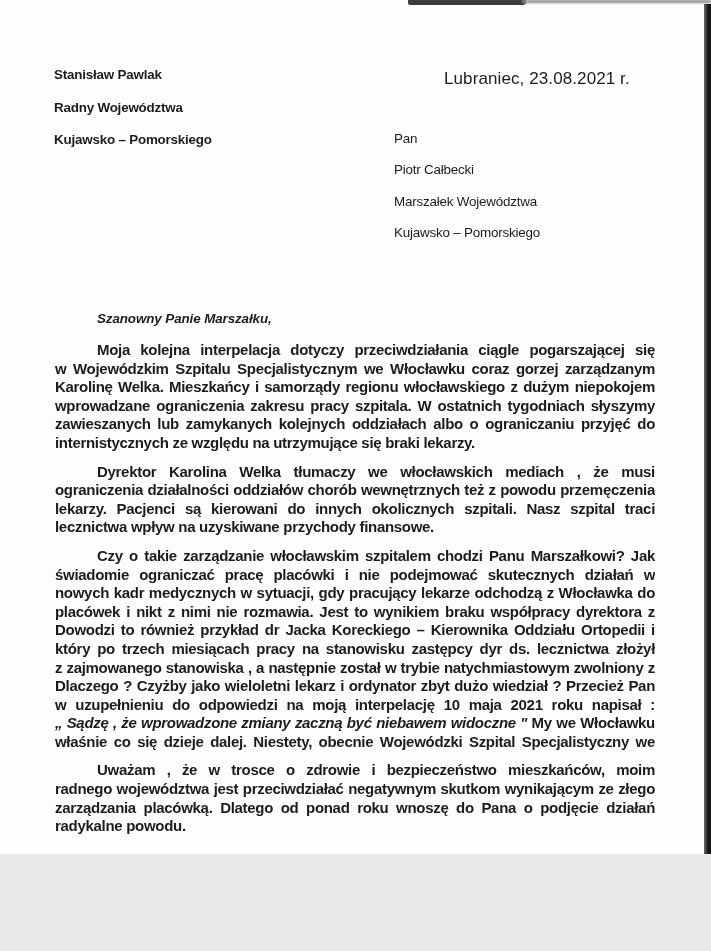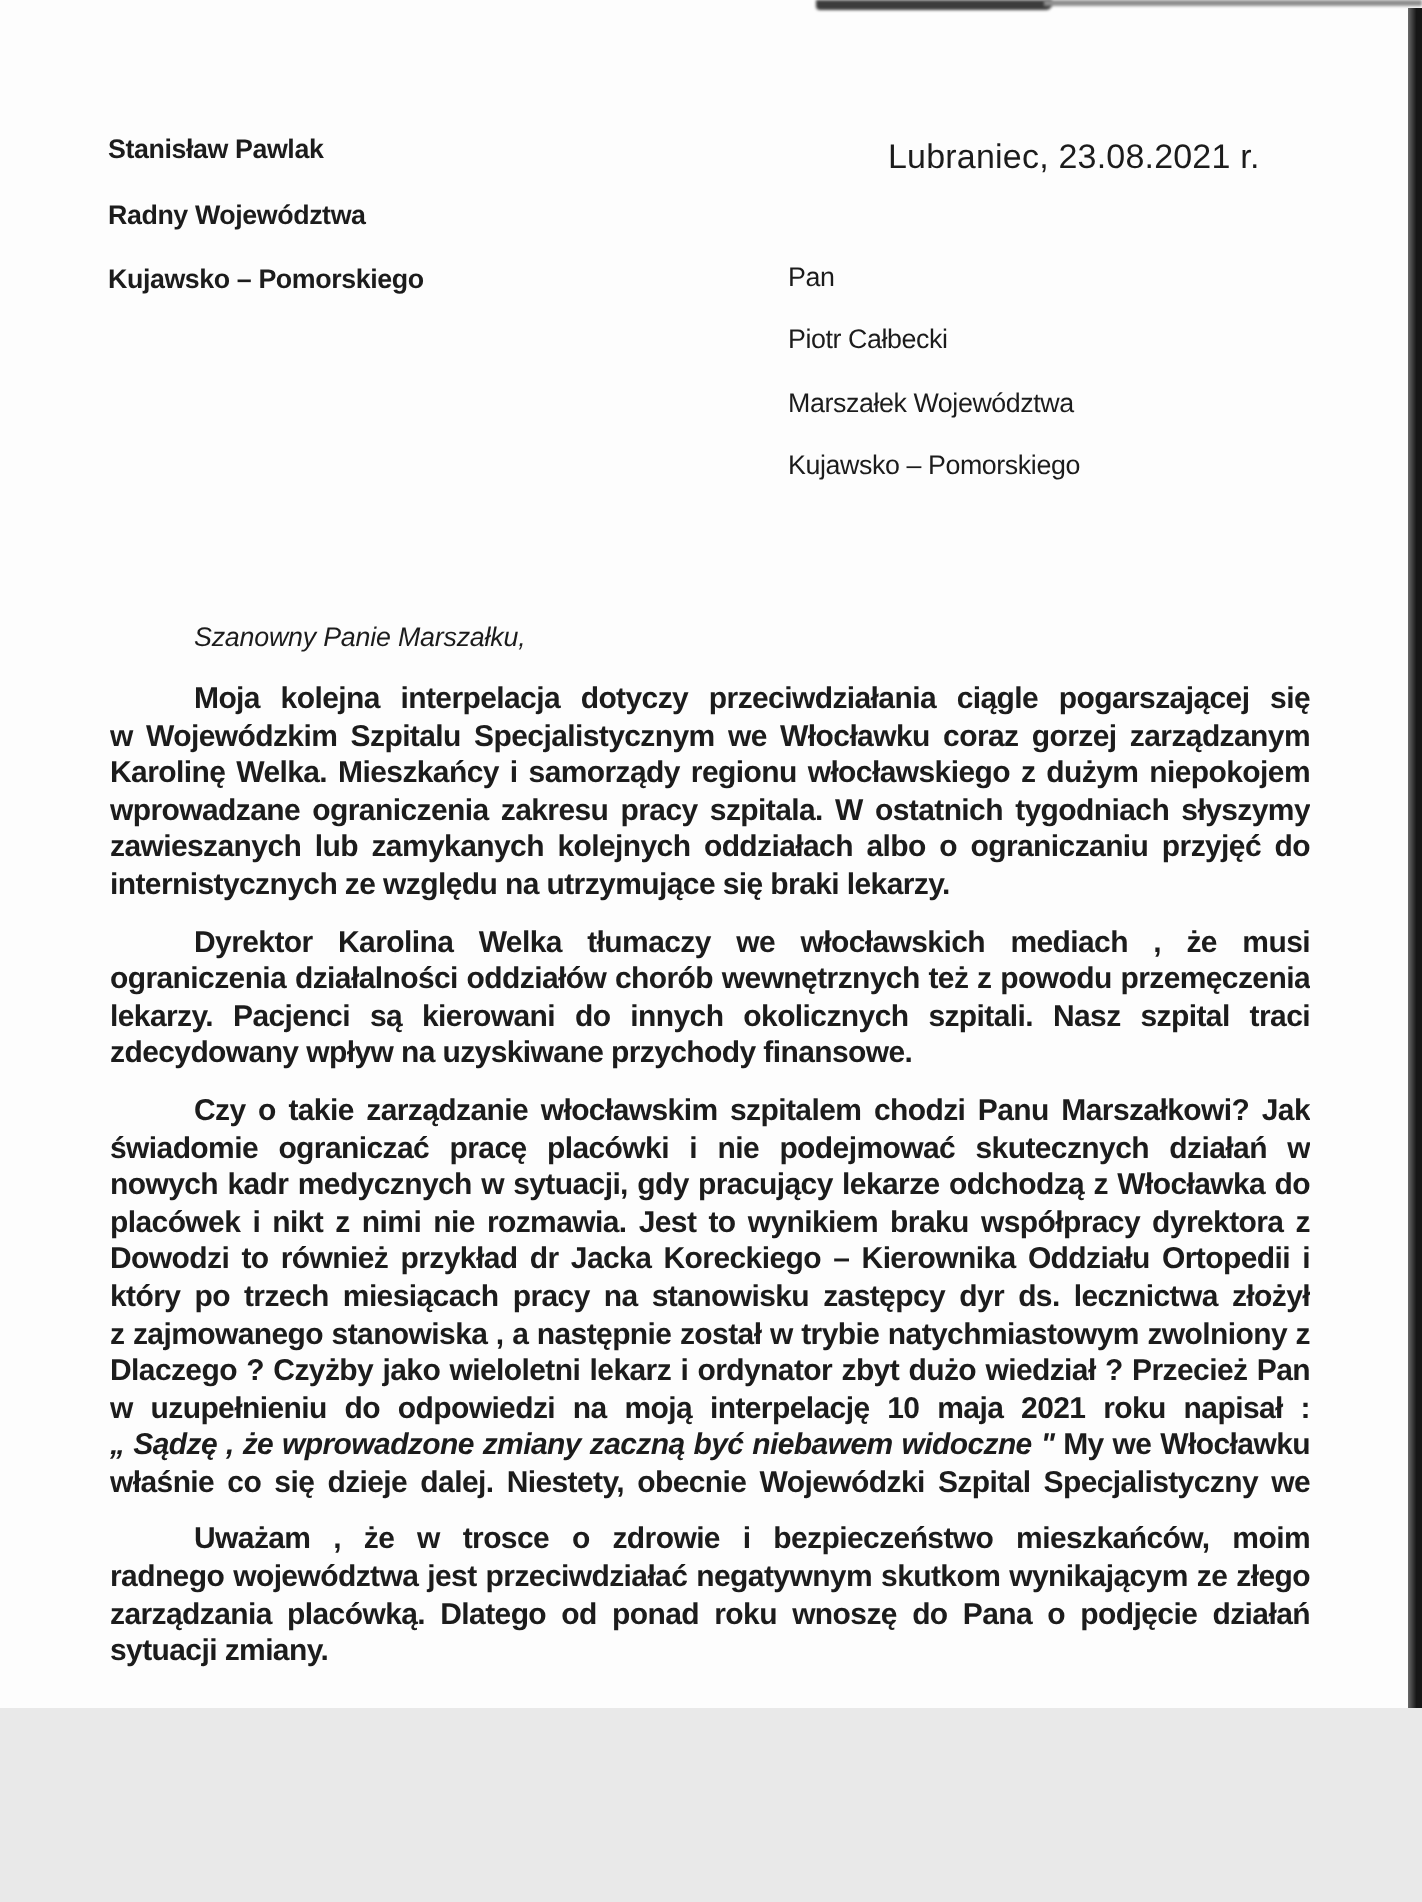--- a/index.html
+++ b/index.html
@@ -35,21 +35,21 @@
 
   
   .sender { position: absolute; left: 54px; top: 67px; }
   .sender .hline { height: 32.6px; font-size: 13.4px; font-weight: 700; letter-spacing: -0.2px; }
   .date-line { position: absolute; left: 444px; top: 69px; font-size: 17px; font-weight: 400; letter-spacing: 0.1px; }
   .recipient { position: absolute; left: 394px; top: 131px; }
   .recipient .hline { height: 31.3px; font-size: 13.4px; font-weight: 400; letter-spacing: -0.2px; }
 
   .salutation {
     position: absolute; left: 97px; top: 311px;
-    font-size: 13.4px; font-style: italic; font-weight: 400; letter-spacing: -0.1px;
+    font-size: 13.4px; font-style: italic; font-weight: 700; letter-spacing: -0.1px;
   }
 
   
   .paras { position: absolute; left: 55px; top: 341px; width: 600px; }
   .para { margin: 0 0 10px 0; }
   .line {
     height: 18.6px; line-height: 18.6px; overflow: hidden;
     font-size: 15px; font-weight: 600; letter-spacing: -0.3px;
     text-align: justify; text-align-last: justify;
   }
@@ -90,36 +90,36 @@
         <div class="line"><span>w Wojewódzkim Szpitalu Specjalistycznym we Włocławku coraz gorzej zarządzanym przez Panią</span></div>
         <div class="line"><span>Karolinę Welka. Mieszkańcy i samorządy regionu włocławskiego z dużym niepokojem obserwują</span></div>
         <div class="line"><span>wprowadzane ograniczenia zakresu pracy szpitala. W ostatnich tygodniach słyszymy informacje o</span></div>
         <div class="line"><span>zawieszanych lub zamykanych kolejnych oddziałach albo o ograniczaniu przyjęć do oddziałów</span></div>
         <div class="line last"><span>internistycznych ze względu na utrzymujące się braki lekarzy.</span></div>
       </div>
       <div class="para">
         <div class="line first"><span>Dyrektor Karolina Welka tłumaczy we włocławskich mediach , że musi kontynuować</span></div>
         <div class="line"><span>ograniczenia działalności oddziałów chorób wewnętrznych też z powodu przemęczenia pracujących</span></div>
         <div class="line"><span>lekarzy. Pacjenci są kierowani do innych okolicznych szpitali. Nasz szpital traci pacjentów , co ma</span></div>
-        <div class="line last"><span>zdecydowany wpływ na uzyskiwane przychody finansowe.</span></div>
+        <div class="line last"><span>lecznictwa wpływ na uzyskiwane przychody finansowe.</span></div>
       </div>
       <div class="para">
         <div class="line first"><span>Czy o takie zarządzanie włocławskim szpitalem chodzi Panu Marszałkowi? Jak dyrektor może</span></div>
         <div class="line"><span>świadomie ograniczać pracę placówki i nie podejmować skutecznych działań w zakresie pozyskania</span></div>
         <div class="line"><span>nowych kadr medycznych w sytuacji, gdy pracujący lekarze odchodzą z Włocławka do innych</span></div>
         <div class="line"><span>placówek i nikt z nimi nie rozmawia. Jest to wynikiem braku współpracy dyrektora z kadrą lekarską.</span></div>
         <div class="line"><span>Dowodzi to również przykład dr Jacka Koreckiego – Kierownika Oddziału Ortopedii i Traumatologii ,</span></div>
         <div class="line"><span>który po trzech miesiącach pracy na stanowisku zastępcy dyr ds. lecznictwa złożył rezygnację</span></div>
         <div class="line"><span>z zajmowanego stanowiska , a następnie został w trybie natychmiastowym zwolniony z pracy.</span></div>
         <div class="line"><span>Dlaczego ? Czyżby jako wieloletni lekarz i ordynator zbyt dużo wiedział ? Przecież Pan Marszałek</span></div>
         <div class="line"><span>w uzupełnieniu do odpowiedzi na moją interpelację 10 maja 2021 roku napisał :</span></div>
         <div class="line"><span class="it">„ Sądzę , że wprowadzone zmiany zaczną być niebawem widoczne " </span><span> My we Włocławku widzimy</span></div>
         <div class="line"><span>właśnie co się dzieje dalej. Niestety, obecnie Wojewódzki Szpital Specjalistyczny we Włocławku</span></div>
       </div>
       <div class="para">
         <div class="line first"><span>Uważam , że w trosce o zdrowie i bezpieczeństwo mieszkańców, moim obowiązkiem jako</span></div>
         <div class="line"><span>radnego województwa jest przeciwdziałać negatywnym skutkom wynikającym ze złego sposobu</span></div>
         <div class="line"><span>zarządzania placówką. Dlatego od ponad roku wnoszę do Pana o podjęcie działań zapewniających</span></div>
-        <div class="line last"><span>sytuacji zmiany.</span></div>
+        <div class="line last"><span>radykalne powodu.</span></div>
       </div>
     </div>
 
 </div>
 
 </body></html>

